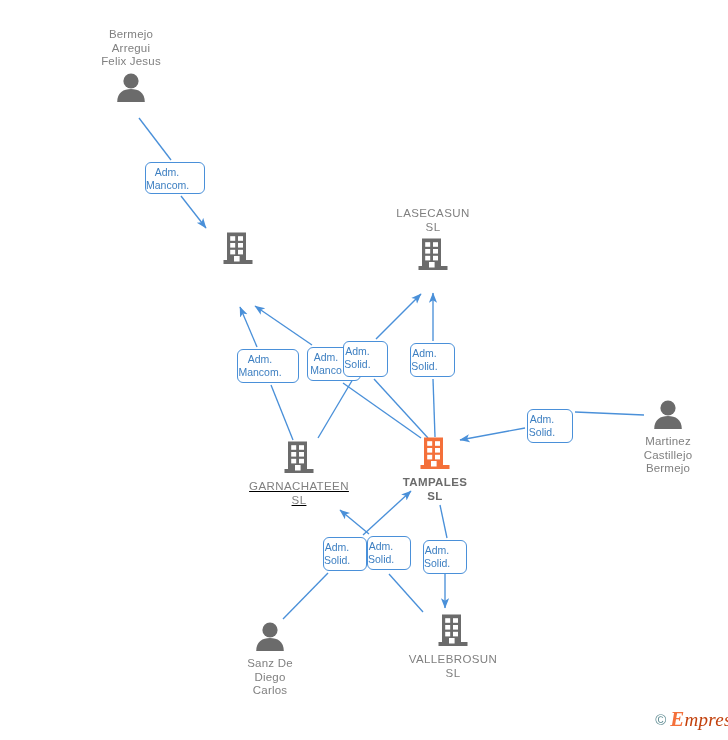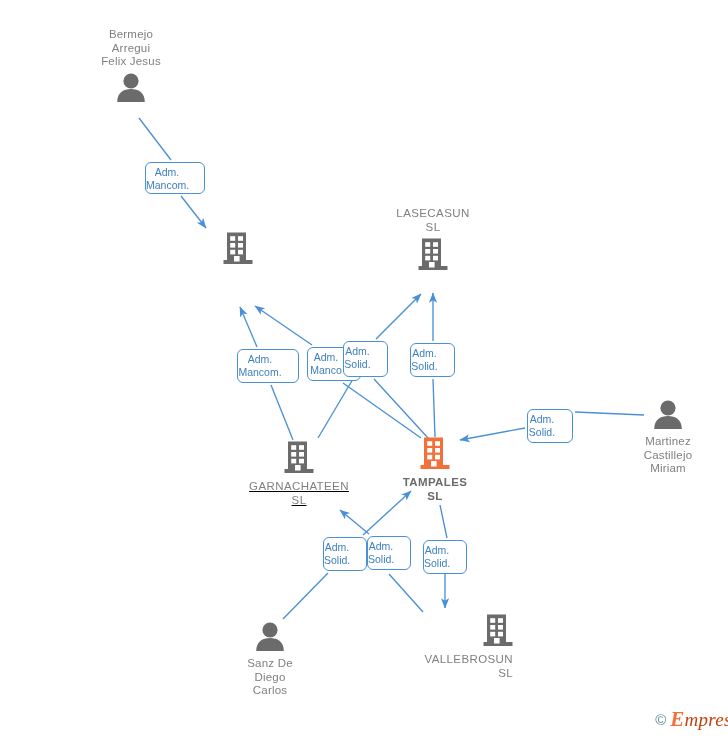--- a/index.html
+++ b/index.html
@@ -181,36 +181,36 @@
 
   <div class="node person" style="left:577px;top:399px;width:120px;">
     <span class="glyph">
       <svg width="34" height="30" viewBox="0 0 34 30" xmlns="http://www.w3.org/2000/svg">
         <circle cx="17" cy="9" r="7.6" fill="#6b6b6b"></circle>
         <path d="M3.2 30 C3.2 20.5 9.6 17 17 17 C24.4 17 30.8 20.5 30.8 30 Z" fill="#6b6b6b"></path>
       </svg>
     </span>
     <span class="caption">Martinez
 Castillejo
-Miriam</span>
+Bermejo</span>
   </div>
 
   <div class="node person" style="left:179px;top:621px;width:120px;">
     <span class="glyph">
       <svg width="34" height="30" viewBox="0 0 34 30" xmlns="http://www.w3.org/2000/svg">
         <circle cx="17" cy="9" r="7.6" fill="#6b6b6b"></circle>
         <path d="M3.2 30 C3.2 20.5 9.6 17 17 17 C24.4 17 30.8 20.5 30.8 30 Z" fill="#6b6b6b"></path>
       </svg>
     </span>
     <span class="caption">Sanz De
 Diego
 Carlos</span>
   </div>
 
-  <div class="node company" style="left:362px;top:613px;width:120px;text-align:right;">
+  <div class="node company" style="left:362px;top:613px;width:120px;">
     <span class="glyph">
       <svg width="30" height="34" viewBox="0 0 30 34" xmlns="http://www.w3.org/2000/svg">
         <rect x="4" y="1.5" width="19" height="29" fill="#6b6b6b"></rect>
         <rect x="0.5" y="29" width="29" height="4" fill="#6b6b6b"></rect>
         <rect x="7.2" y="5.2" width="5" height="4.6" fill="#ffffff"></rect>
         <rect x="15" y="5.2" width="5" height="4.6" fill="#ffffff"></rect>
         <rect x="7.2" y="12" width="5" height="4.6" fill="#ffffff"></rect>
         <rect x="15" y="12" width="5" height="4.6" fill="#ffffff"></rect>
         <rect x="7.2" y="18.8" width="5" height="4.6" fill="#ffffff"></rect>
         <rect x="15" y="18.8" width="5" height="4.6" fill="#ffffff"></rect>

